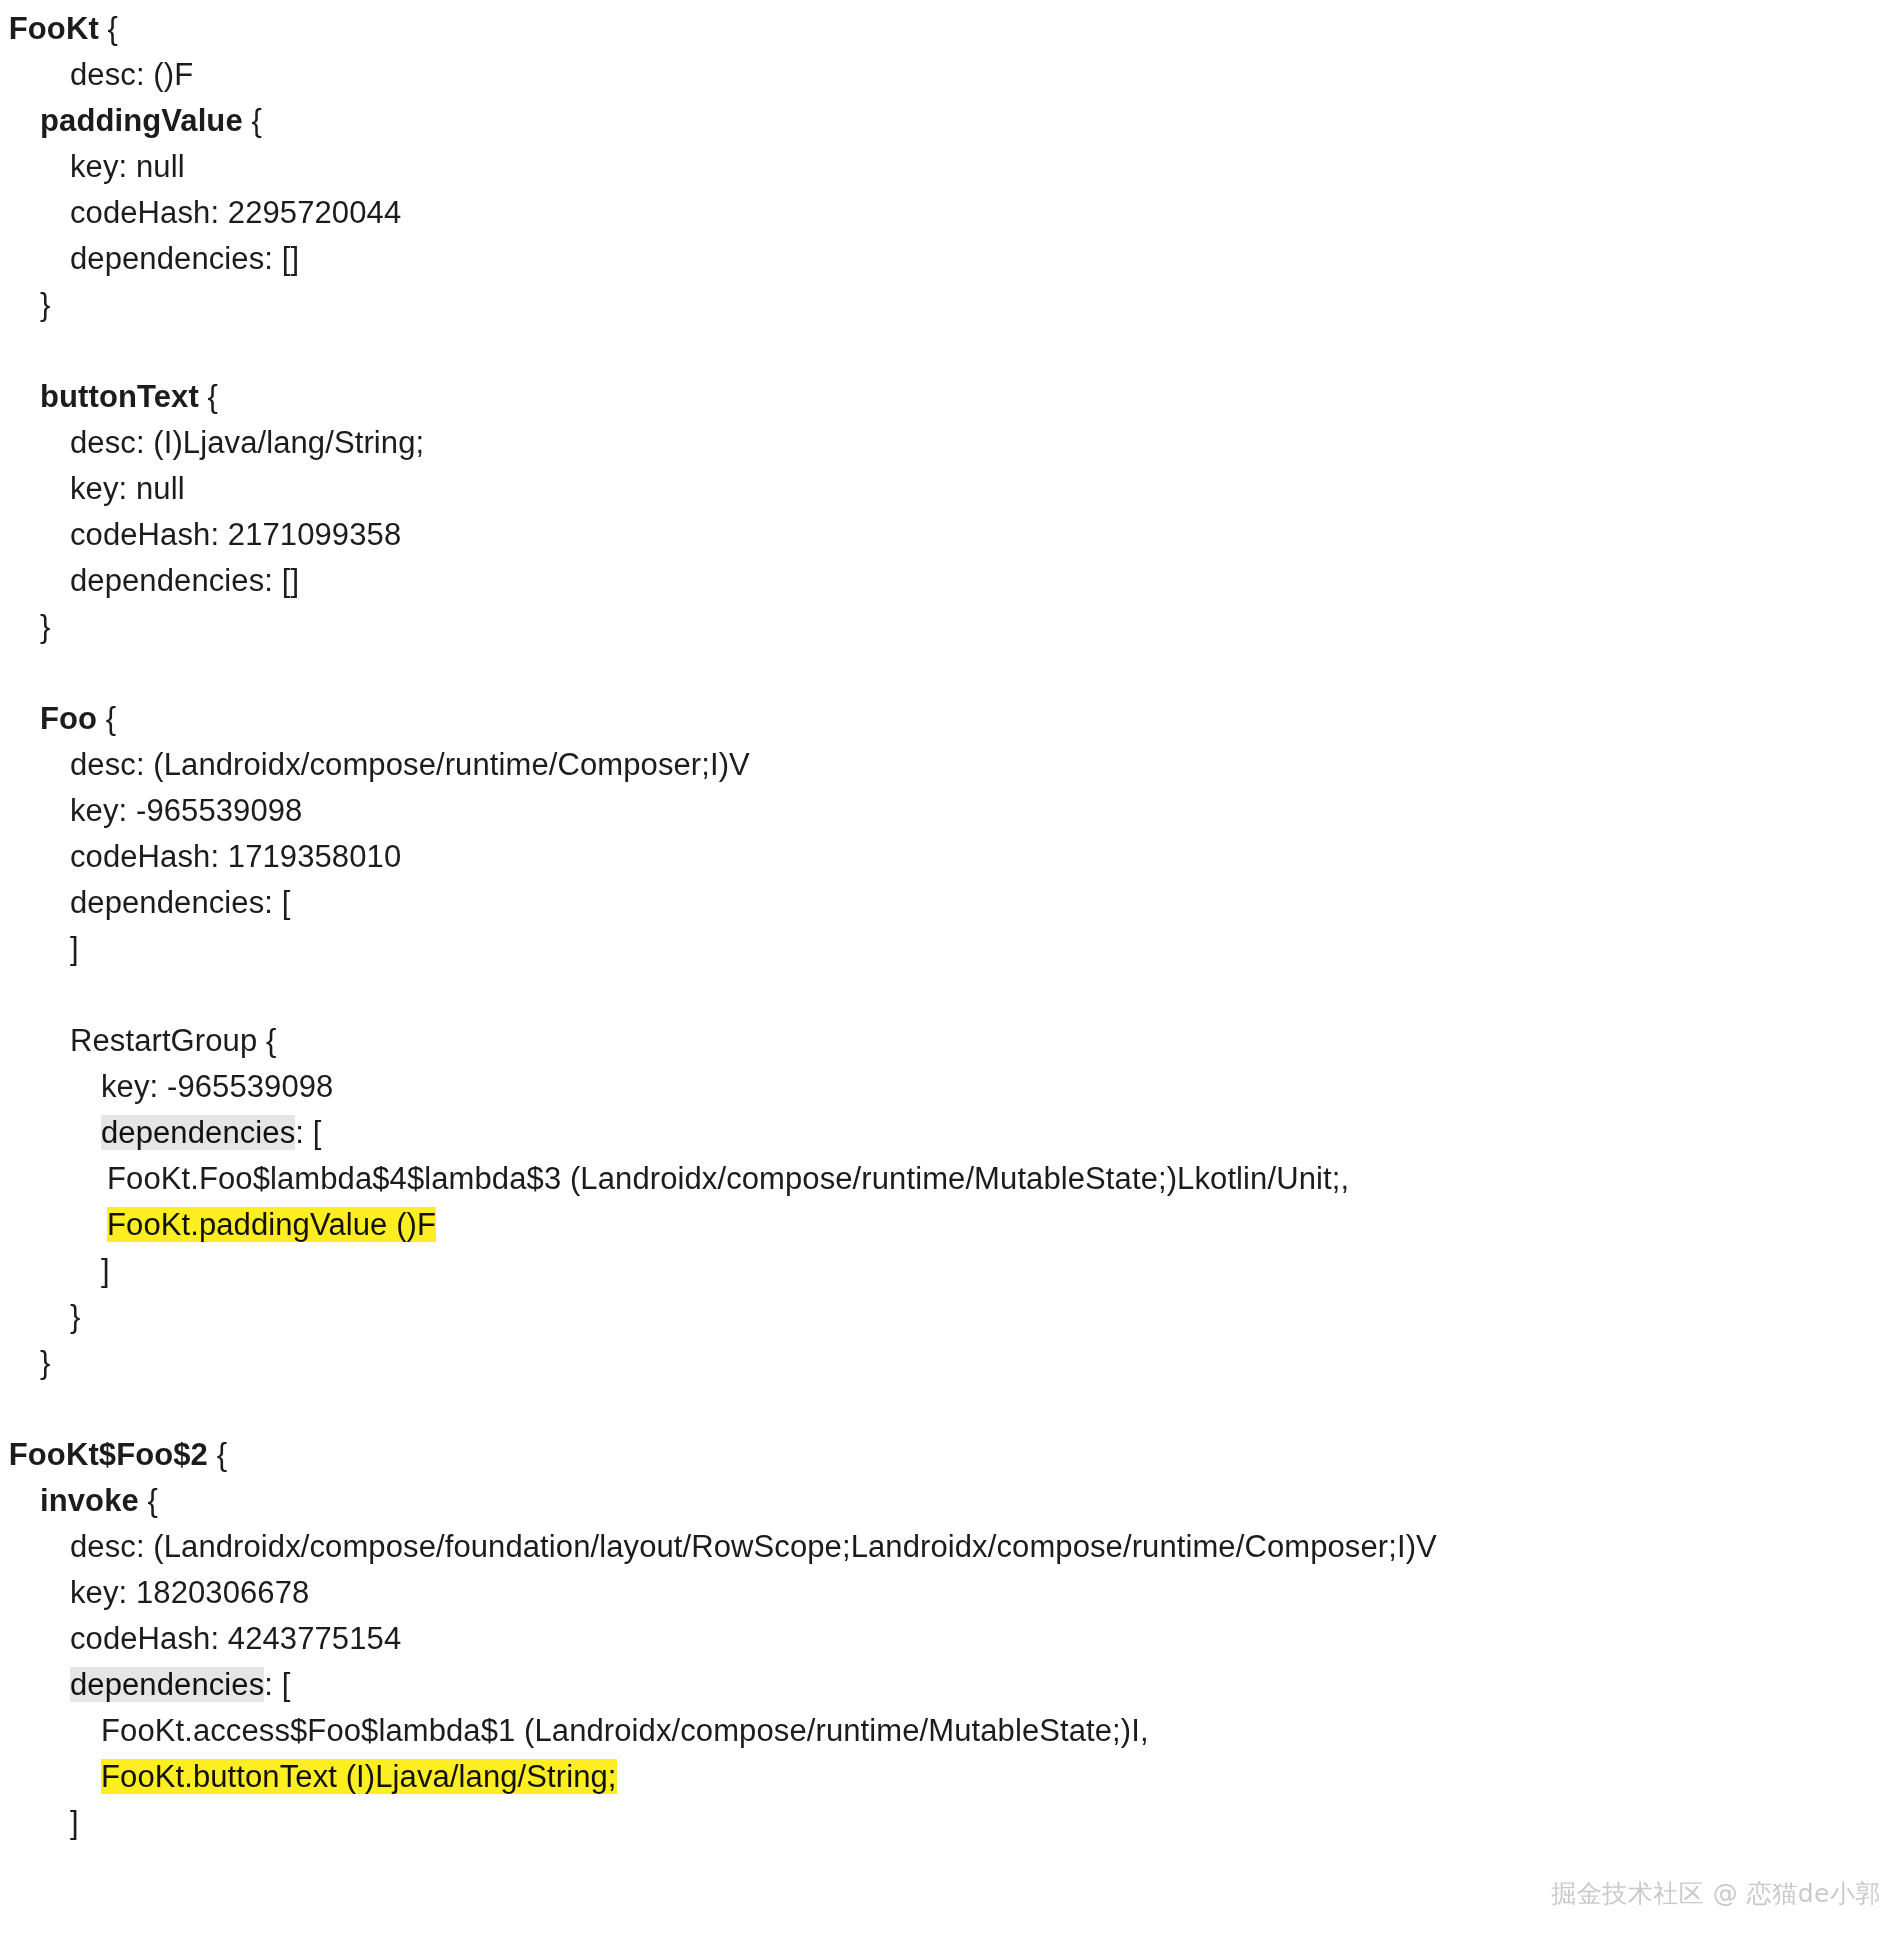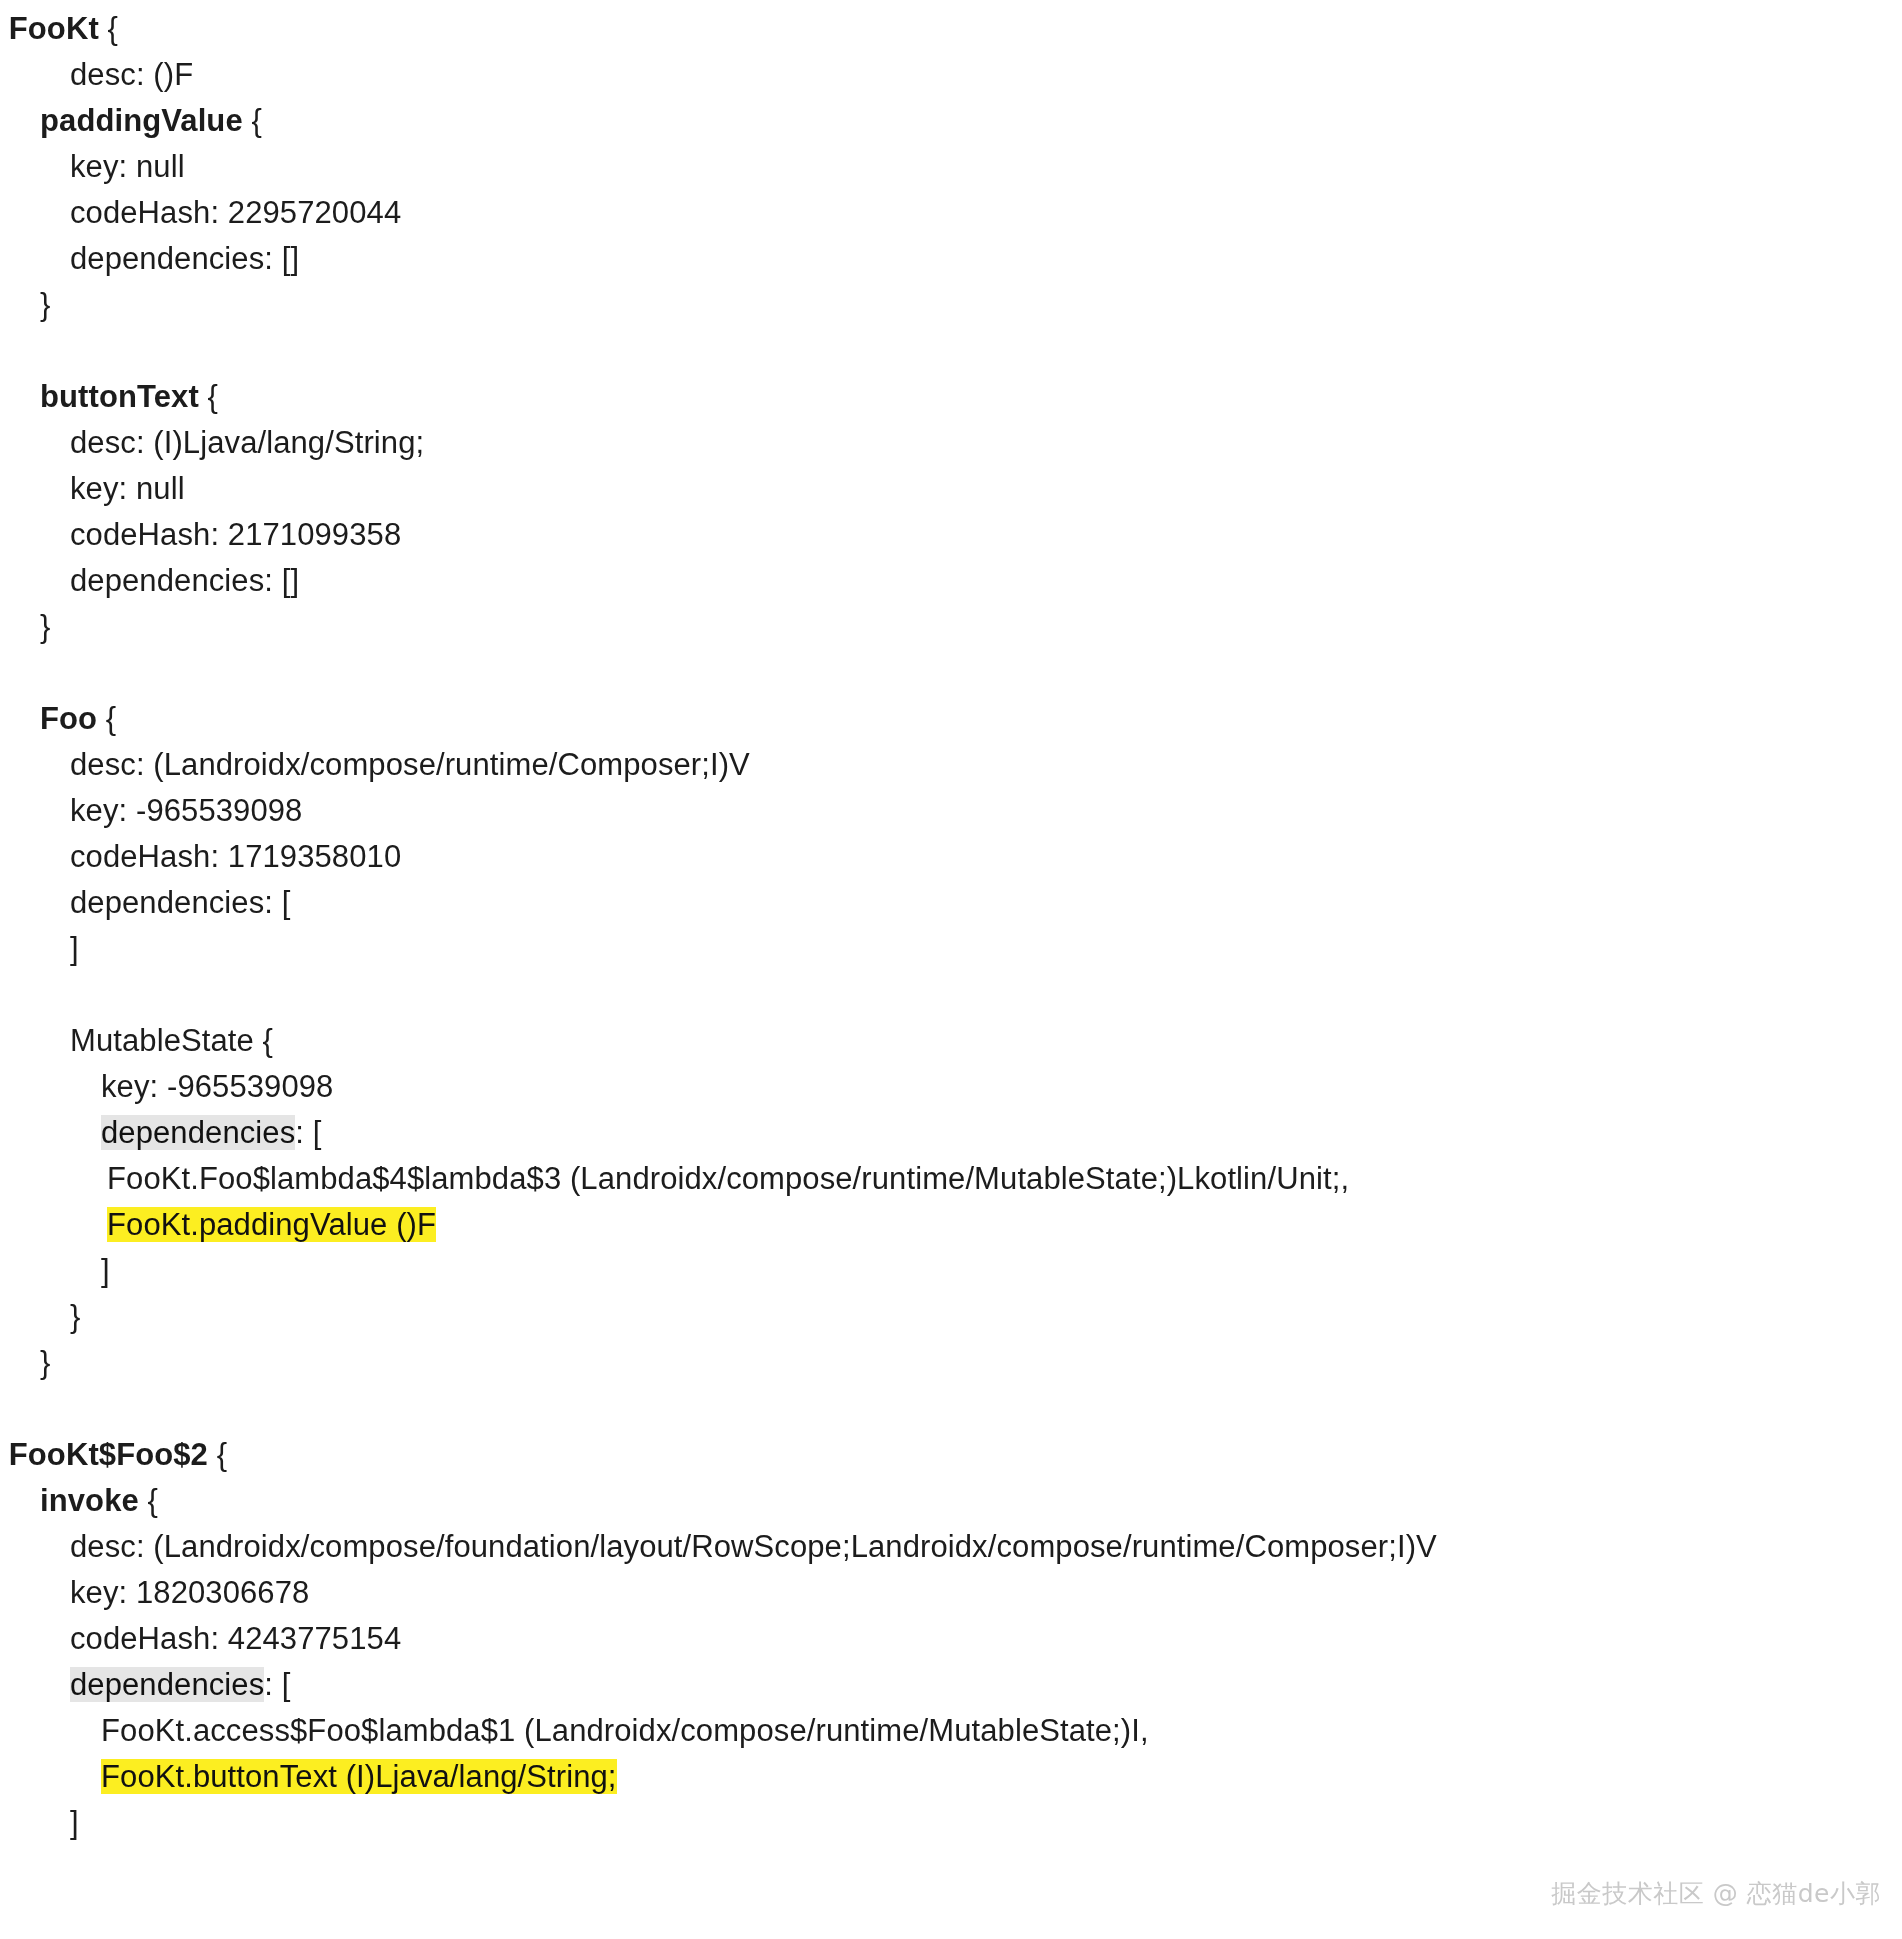--- a/index.html
+++ b/index.html
@@ -86,21 +86,21 @@
     <div class="line i2"><span class="seg">dependencies: []</span></div>
     <div class="line i1"><span class="seg">}</span></div>
     <div class="line i0"><span class="seg blank"> </span></div>
     <div class="line i1"><span class="seg bold">Foo</span><span class="seg"> {</span></div>
     <div class="line i2"><span class="seg">desc: (Landroidx/compose/runtime/Composer;I)V</span></div>
     <div class="line i2"><span class="seg">key: -965539098</span></div>
     <div class="line i2"><span class="seg">codeHash: 1719358010</span></div>
     <div class="line i2"><span class="seg">dependencies: [</span></div>
     <div class="line i2"><span class="seg">]</span></div>
     <div class="line i0"><span class="seg blank"> </span></div>
-    <div class="line i2"><span class="seg">MutableState {</span></div>
+    <div class="line i2"><span class="seg">RestartGroup {</span></div>
     <div class="line i3"><span class="seg">key: -965539098</span></div>
     <div class="line i3"><span class="seg hl-cyan">dependencies</span><span class="seg">: [</span></div>
     <div class="line i4"><span class="seg">FooKt.Foo$lambda$4$lambda$3 (Landroidx/compose/runtime/MutableState;)Lkotlin/Unit;,</span></div>
     <div class="line i4"><span class="seg hl-yellow">FooKt.paddingValue ()F</span></div>
     <div class="line i3"><span class="seg">]</span></div>
     <div class="line i2"><span class="seg">}</span></div>
     <div class="line i1"><span class="seg">}</span></div>
     <div class="line i0"><span class="seg blank"> </span></div>
     <div class="line i0"><span class="seg bold">FooKt$Foo$2</span><span class="seg"> {</span></div>
     <div class="line i1"><span class="seg bold">invoke</span><span class="seg"> {</span></div>

